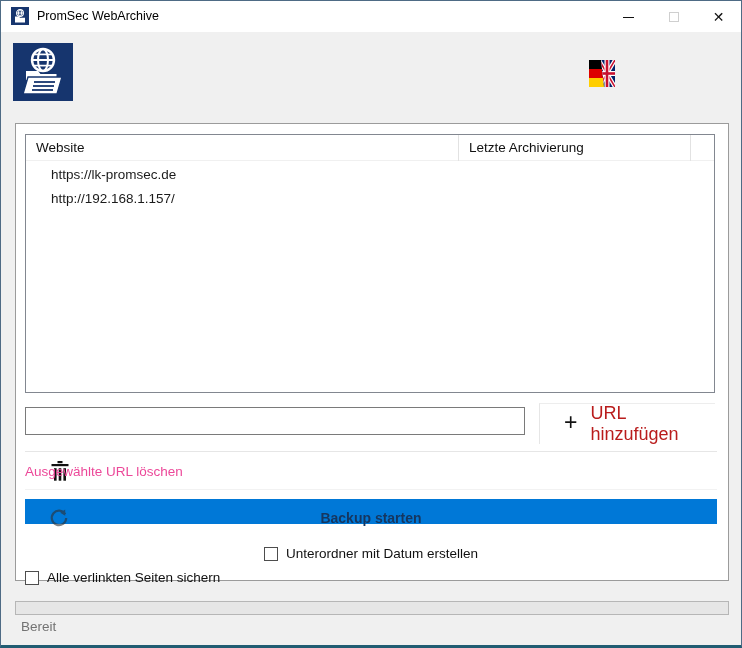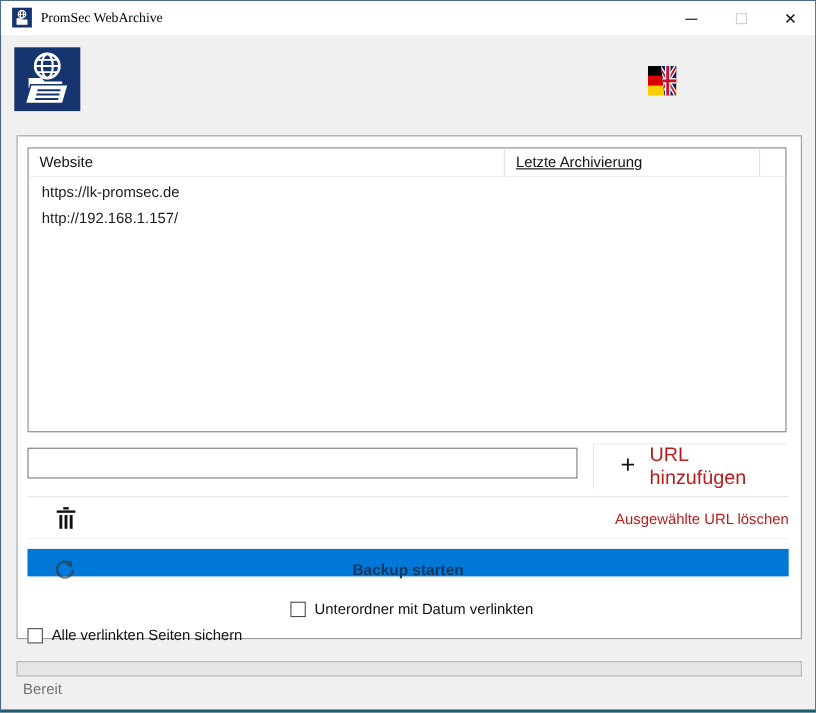--- a/index.html
+++ b/index.html
@@ -6,21 +6,21 @@
   html,body { background:#d8d8d8; font-family:"Liberation Sans", sans-serif; }
   .window {
     position:relative; width:742px; height:648px;
     background:#f0f0f0;
     border:1px solid #4e6b85; border-bottom:3px solid #215c72;
     overflow:hidden;
   }
   
   .titlebar { position:absolute; left:0; top:0; width:740px; height:31px; background:#ffffff; }
   .app-icon { position:absolute; left:10px; top:6px; width:18px; height:18px; background:#16356e; }
-  .title { position:absolute; left:36px; top:0; height:31px; line-height:31px; font-size:12.5px; color:#000;font-family:Liberation Serif, serif; }
+  .title { position:absolute; left:36px; top:0; height:31px; line-height:31px; font-size:12.5px; color:#000; }
   .winbtn { position:absolute; top:0; width:45px; height:31px; display:flex; align-items:center; justify-content:center; cursor:default; }
   .btn-min { right:90px; }
   .btn-max { right:45px; }
   .btn-close { right:0; }
   .min-line { width:11px; border-top:1.5px solid #111; margin-top:2px; }
   .max-box { width:10px; height:10px; border:1px solid #cfcfcf; }
   .close-glyph { font-size:14px; color:#111; line-height:1; }
   
   .logo { position:absolute; left:12px; top:42px; width:60px; height:58px; background:#16356e; }
   .flag { position:absolute; left:588px; top:59px; width:26px; height:27px; }
@@ -29,43 +29,43 @@
     background:linear-gradient(#f5f5f5,#ebebeb); border:1px solid #8a8a8a;
     display:flex; align-items:center; padding-left:9px; font-size:13.5px; color:#111;
   }
   .combo-chevron { position:absolute; right:8px; top:10px; }
   
   .panel { position:absolute; left:14px; top:122px; width:714px; height:458px; background:#fff; border:1px solid #9b9b9b; }
   .listview { position:absolute; left:9px; top:10px; width:690px; height:259px; border:1px solid #828790; background:#fff; }
   .lv-header { position:absolute; left:0; top:0; width:100%; height:26px; border-bottom:1px solid #f0f0f0; font-size:13.5px; color:#111; }
   .lv-col { position:absolute; top:0; height:26px; line-height:26px; padding-left:10px; border-right:1px solid #e2e2e2; overflow:hidden; white-space:nowrap; }
   .lv-col1 { left:0; width:433px; }
-  .lv-col2 { left:433px; width:232px;text-decoration:underline; }
-  .lv-row { position:absolute; left:2px; width:100%; height:24px; line-height:24px; padding-left:10px; font-size:13.5px; color:#1b1b1b; white-space:nowrap; }
+  .lv-col2 { left:433px; width:232px; }
+  .lv-row { position:absolute; left:15px; width:100%; height:24px; line-height:24px; padding-left:10px; font-size:13.5px; color:#1b1b1b; white-space:nowrap; }
   
   .url-input {
     position:absolute; left:9px; top:283px; width:500px; height:28px;
     border:1px solid #7a7a7a; background:#fff; font-size:13.5px; padding:0 6px;
     font-family:"Liberation Sans", sans-serif; outline:none;
   }
   .add-btn {
     position:absolute; left:523px; top:279px; width:176px; height:41px;
     background:#fff; border-left:1px solid #e6e6e6; border-top:1px solid #ededed;
     display:flex; align-items:center; gap:13px; padding-left:24px; cursor:pointer;
   }
   .plus-glyph { font-size:23px; font-weight:300; color:#111; line-height:1; margin-top:-3px; }
   .add-label { font-size:18px; color:#b91c1c; }
   
   .delete-btn {
     position:absolute; left:9px; top:327px; width:692px; height:39px;
     background:#fff; border-top:1px solid #e6e6e6; border-bottom:1px solid #f2f2f2;
     cursor:pointer;
   }
   .trash-wrap { position:absolute; left:26px; top:9px; }
-  .delete-label { position:absolute; left:0; width:100%; text-align:right; line-height:39px; font-size:13.5px; color:#b91c1c; }
+  .delete-label { position:absolute; left:0; width:100%; text-align:left; line-height:39px; font-size:13.5px; color:#ec4899; }
   
   .backup-btn {
     position:absolute; left:9px; top:375px; width:692px; height:25px;
     background:#0078d7; border:none; cursor:pointer;
   }
   .refresh-wrap { position:absolute; left:24px; top:9px; opacity:.62; }
   .backup-label { position:absolute; left:0; width:100%; text-align:center; line-height:38px; font-size:14px; font-weight:600; color:#15365f; }
   
   .opt { position:absolute; top:422px; display:flex; align-items:center; gap:8px; cursor:pointer; }
   .opt1 { left:9px;margin-top:24px; }
@@ -183,21 +183,21 @@
       </span>
       <span class="backup-label">Backup starten</span>
     </div>
 
     <div class="opt opt1">
       <span class="cb"></span>
       <span class="opt-label">Alle verlinkten Seiten sichern</span>
     </div>
     <div class="opt opt2">
       <span class="cb"></span>
-      <span class="opt-label">Unterordner mit Datum verlinkten</span>
+      <span class="opt-label">Unterordner mit Datum erstellen</span>
     </div>
 
   </div>
 
   <div class="progress">
     <div class="progress-fill" style="width: 0%;"></div>
   </div>
   <div class="status-text">Bereit</div>
 
 </div>

